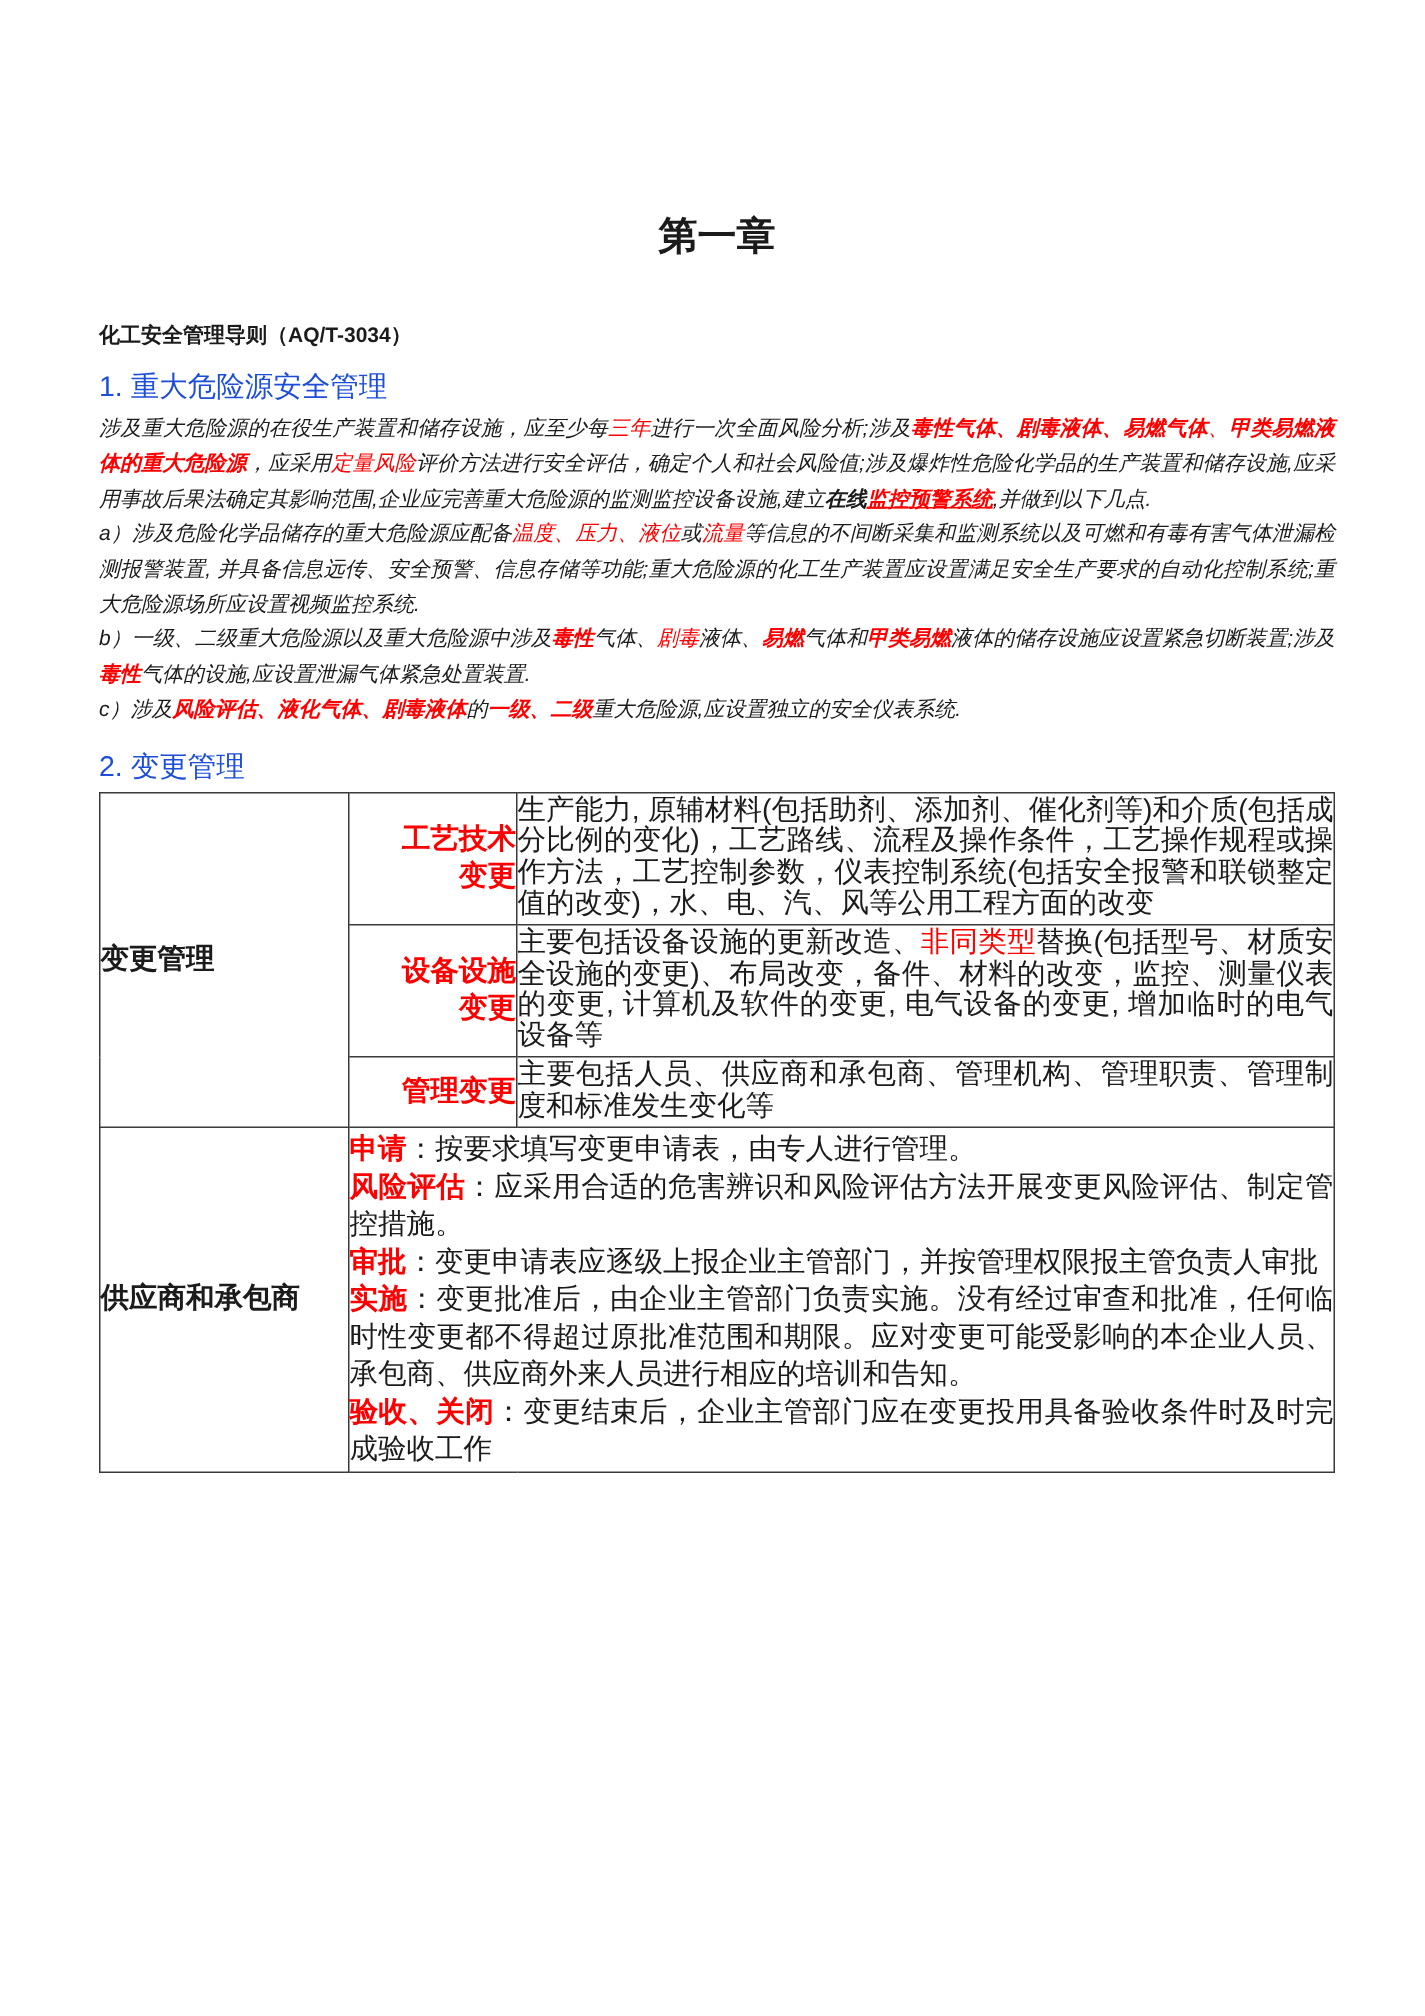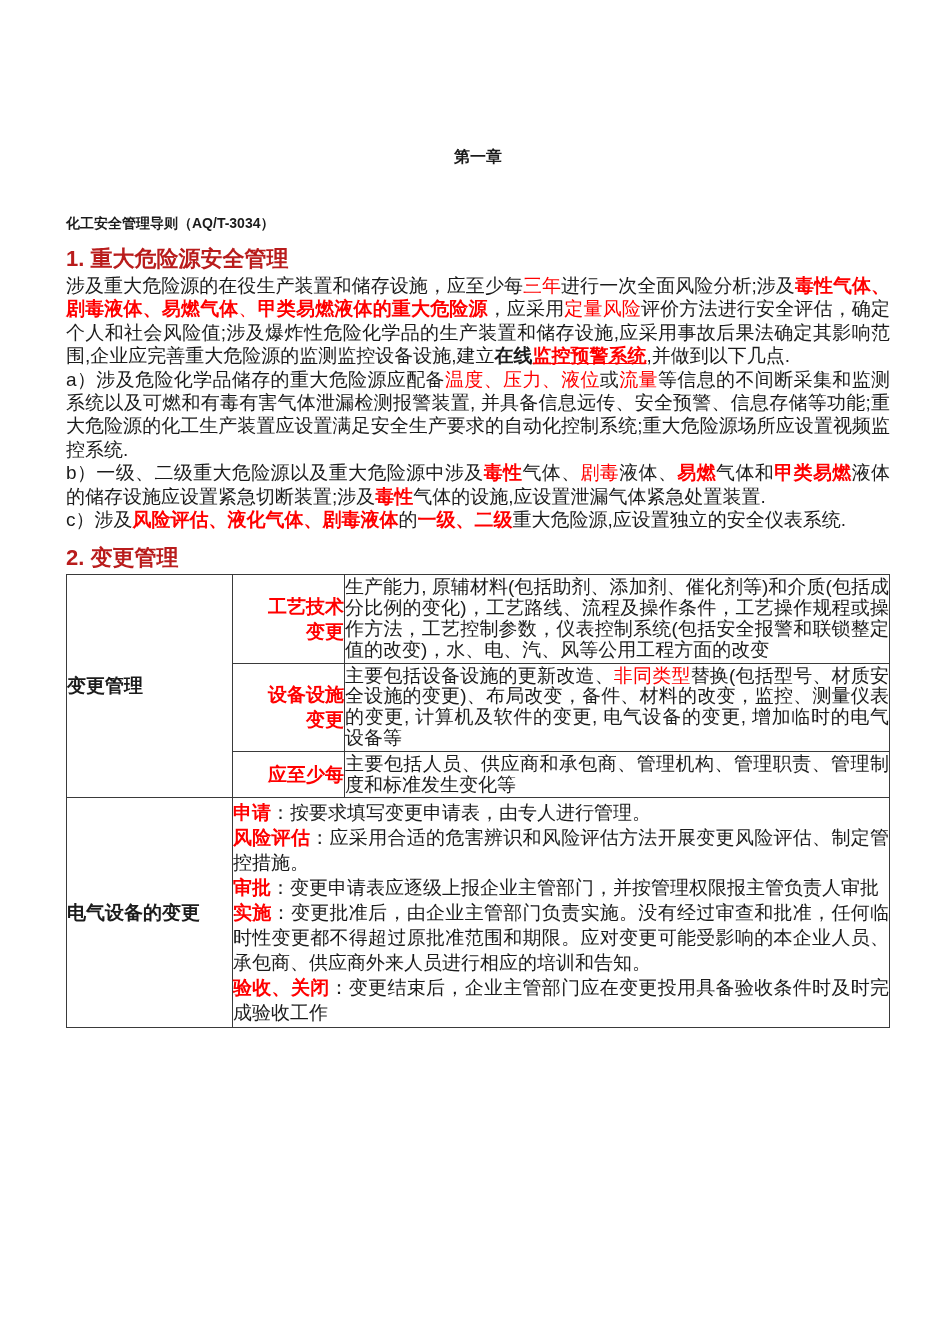--- a/index.html
+++ b/index.html
@@ -4,32 +4,32 @@
 <style>
   html,body{margin:0;padding:0;}
   body{
     width:950px;height:1344px;background:#ffffff;overflow:hidden;
     font-family:"Liberation Sans","DejaVu Sans",sans-serif;
     color:#1b1b1b;
     -webkit-font-smoothing:antialiased;
   }
   .page{padding:143px 60px 0 66px;width:824px;}
   .chapter-title{
-    text-align:center;font-weight:bold;font-size:16px;line-height:28px;
+    text-align:center;font-weight:bold;font-size:26px;line-height:28px;
   }
   .doc-title{
     margin:38px 0 0 0;font-weight:bold;font-size:14px;line-height:28px;
   }
   .blue-heading{
-    margin:9px 0 2px 0;font-weight:bold;font-size:22px;line-height:26px;
-    color:#b91c1c;
+    margin:9px 0 2px 0;font-weight:normal;font-size:19px;line-height:26px;
+    color:#1d4ed8;
   }
   .blue-heading.s2{margin-top:14px;margin-bottom:3px;}
   p.body-text{
-    margin:0;font-size:19px;line-height:23.4px;text-align:justify;
+    margin:0;font-size:14px;line-height:23.4px;text-align:justify;font-style:italic;
   }
   table.mgmt{
     border-collapse:collapse;width:824px;table-layout:fixed;
     font-size:19px;
   }
   table.mgmt td{
     border:1.6px solid #3a3a3a;padding:2px 0;vertical-align:middle;
   }
   td.center-cell{text-align:left;line-height:22px;font-weight:bold;}
   td.cat-cell{
@@ -76,25 +76,25 @@
         <td class="cat-cell">工艺技术
 变更</td>
         <td class="content-cell"><span>生产能力, 原辅材料(包括助剂、添加剂、催化剂等)和介质(包括成分比例的变化)，工艺路线、流程及操作条件，工艺操作规程或操作方法，工艺控制参数，仪表控制系统(包括安全报警和联锁整定值的改变)，水、电、汽、风等公用工程方面的改变</span></td>
       </tr>
       <tr>
         <td class="cat-cell">设备设施
 变更</td>
         <td class="content-cell"><span>主要包括设备设施的更新改造、</span><span class="run-r">非同类型</span><span>替换(包括型号、材质安全设施的变更)、布局改变，备件、材料的改变，监控、测量仪表的变更, 计算机及软件的变更, 电气设备的变更, 增加临时的电气设备等</span></td>
       </tr>
       <tr>
-        <td class="cat-cell">应至少每</td>
+        <td class="cat-cell">管理变更</td>
         <td class="content-cell"><span>主要包括人员、供应商和承包商、管理机构、管理职责、管理制度和标准发生变化等</span></td>
       </tr>
       <tr>
-        <td class="center-cell">电气设备的变更</td>
+        <td class="center-cell">供应商和承包商</td>
         <td colspan="2" class="proc-cell">
           <div><span class="run-rb">申请</span><span>：按要求填写变更申请表，由专人进行管理。</span></div>
           <div><span class="run-rb">风险评估</span><span>：应采用合适的危害辨识和风险评估方法开展变更风险评估、制定管控措施。</span></div>
           <div><span class="run-rb">审批</span><span>：变更申请表应逐级上报企业主管部门，并按管理权限报主管负责人审批</span></div>
           <div><span class="run-rb">实施</span><span>：变更批准后，由企业主管部门负责实施。没有经过审查和批准，任何临时性变更都不得超过原批准范围和期限。应对变更可能受影响的本企业人员、承包商、供应商外来人员进行相应的培训和告知。</span></div>
           <div><span class="run-rb">验收、关闭</span><span>：变更结束后，企业主管部门应在变更投用具备验收条件时及时完成验收工作</span></div>
         </td>
       </tr>
     </tbody>
   </table>

